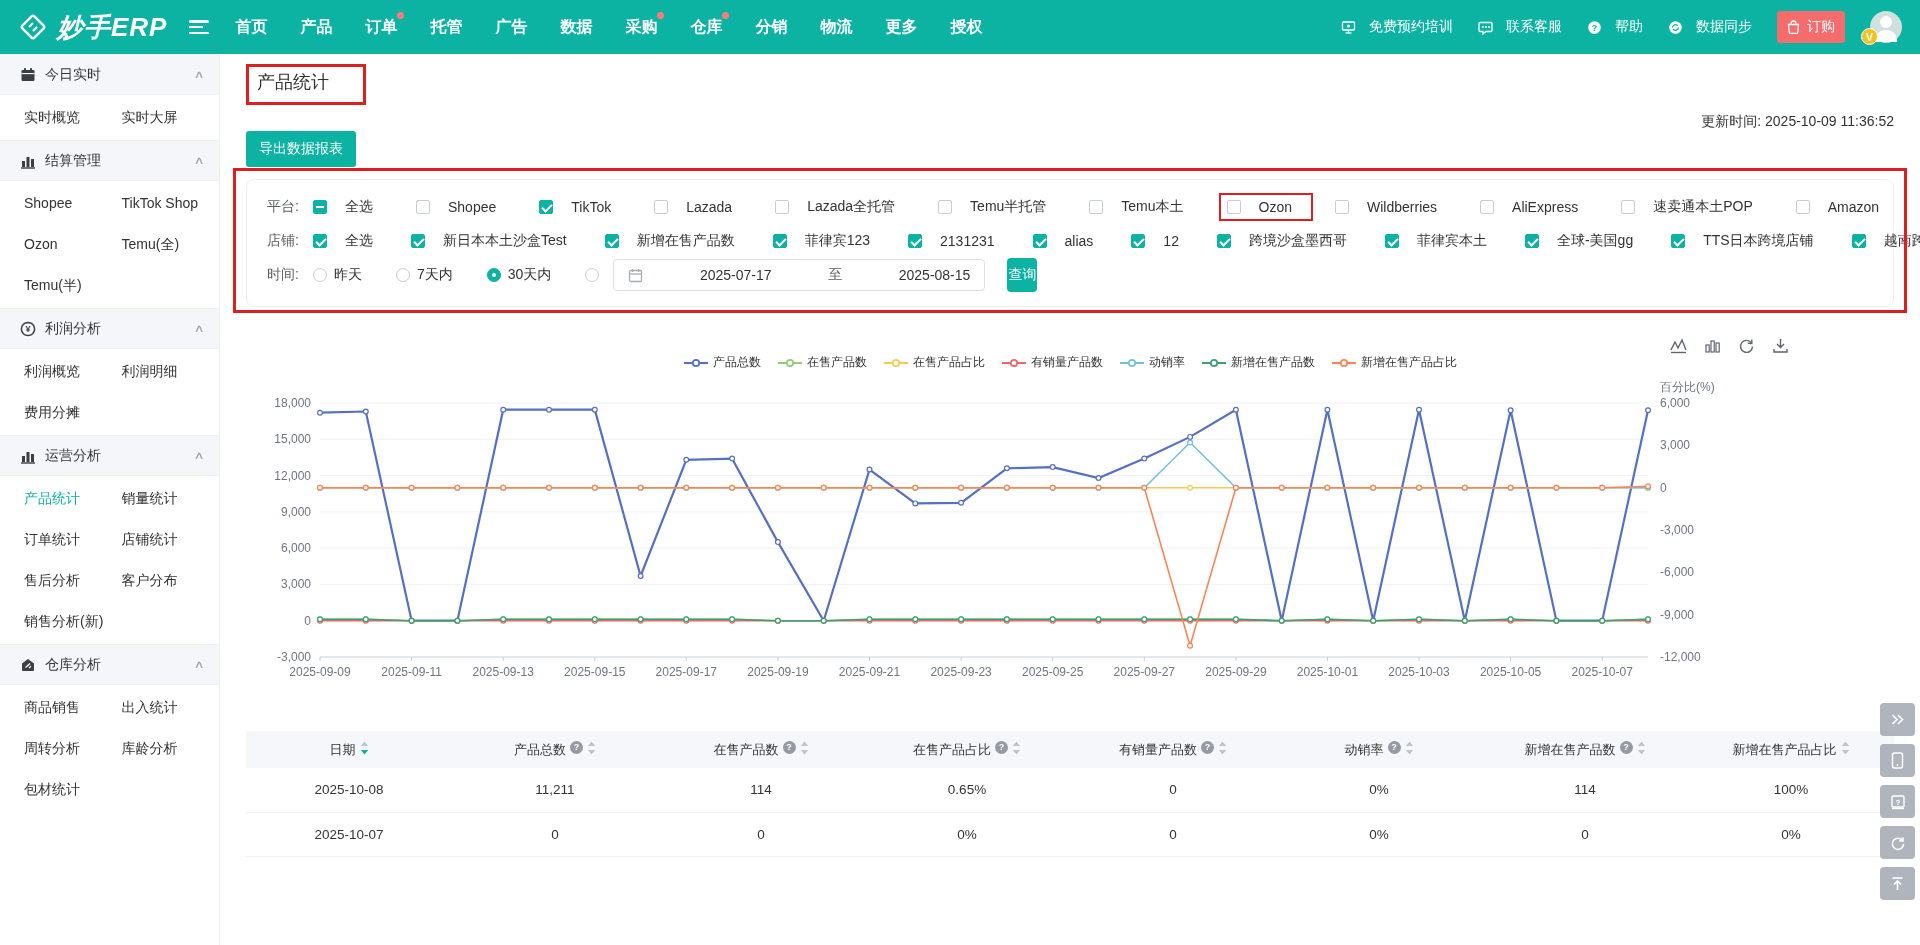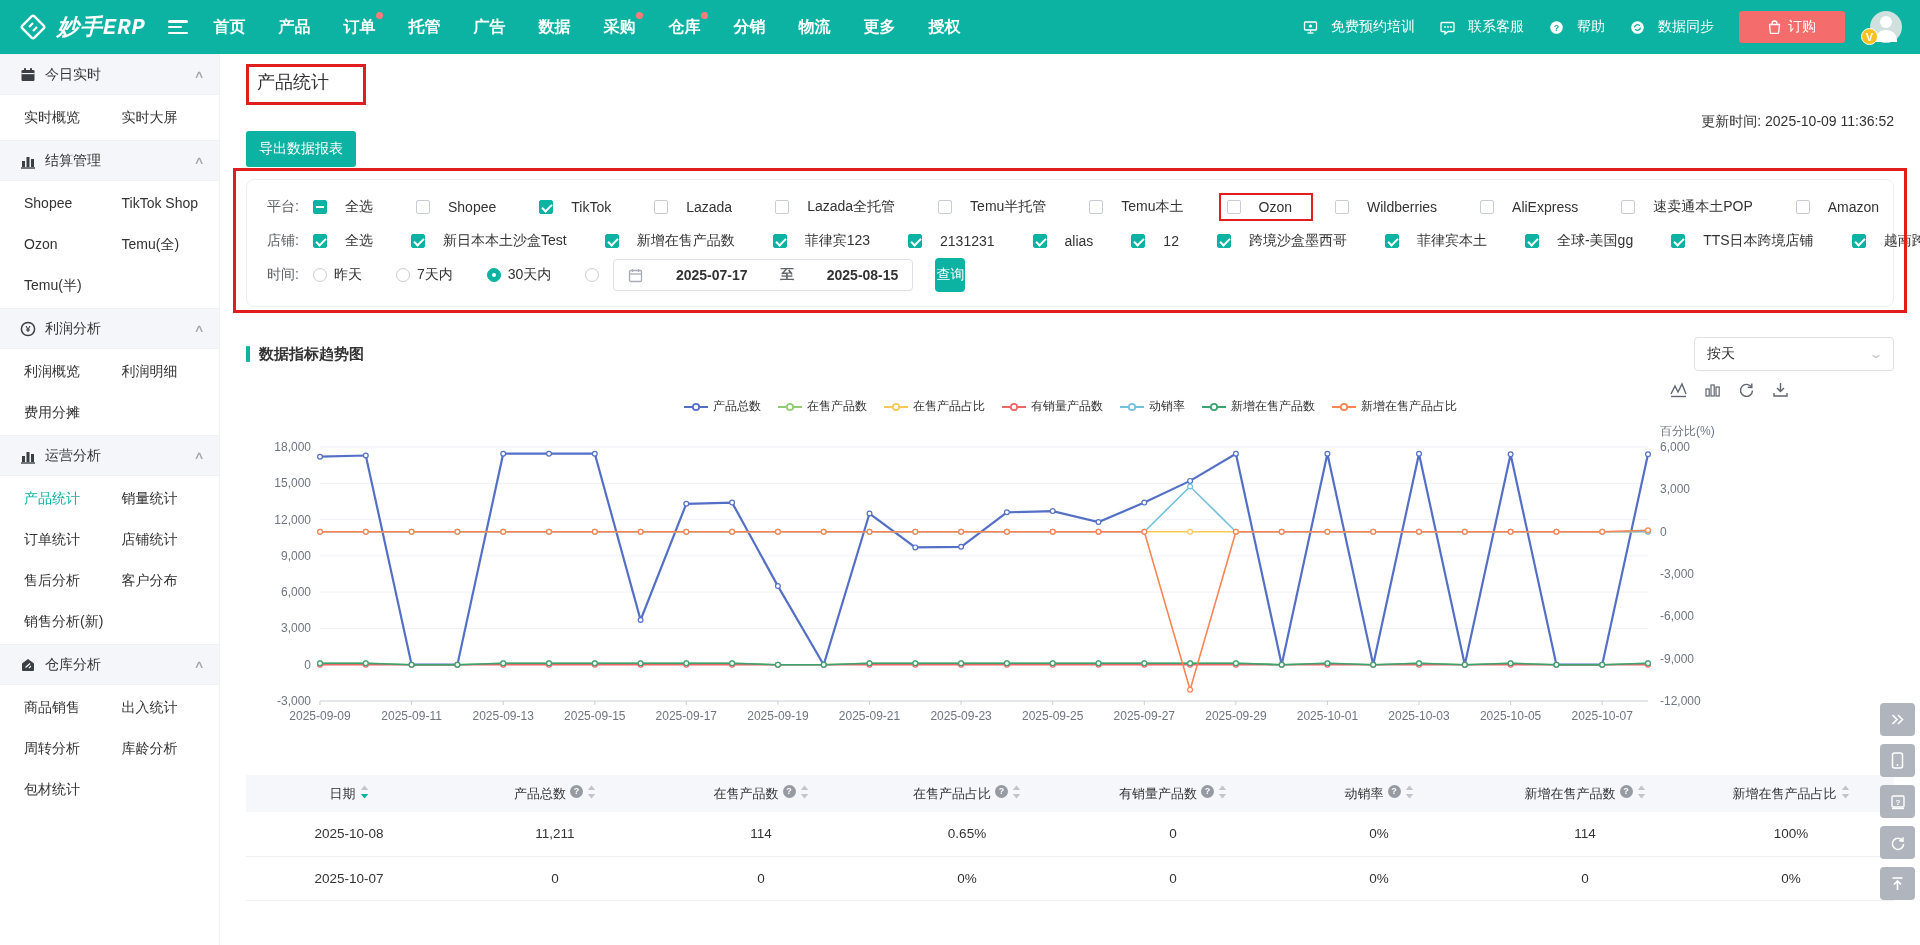--- a/index.html
+++ b/index.html
@@ -3,33 +3,33 @@
 <meta charset="utf-8">
 <style>
   * { box-sizing: border-box; margin: 0; padding: 0; }
   html,body { width:1920px; height:945px; overflow:hidden; background:#fff;
     font-family:"Liberation Sans","DejaVu Sans",sans-serif; color:#333; }
 
   
   .topnav { height:54px; background:#0cb2a2; display:flex; align-items:center;
     padding:0 18px; color:#fff; }
   .logo-wrap { display:flex; align-items:center; gap:9px; margin-right:22px; }
-  .logo-text { font-size:22px; font-weight:bold; font-style:italic; letter-spacing:1px;font-family:Liberation Mono, monospace; }
+  .logo-text { font-size:26px; font-weight:bold; font-style:italic; letter-spacing:1px; }
   .hamburger { width:20px; height:14px; display:flex; flex-direction:column;
     justify-content:space-between; margin-right:26px; cursor:pointer; }
   .hamburger i { display:block; height:2.5px; background:#fff; border-radius:2px; }
   .hamburger i:nth-child(1){width:20px}.hamburger i:nth-child(2){width:14px}.hamburger i:nth-child(3){width:20px}
   .nav-menu { display:flex; gap:33px; font-size:16px; font-weight:700; }
   .nav-item { position:relative; cursor:pointer; white-space:nowrap; }
   .nav-dot { position:absolute; top:-5px; right:-7px; width:7px; height:7px;
     border-radius:50%; background:#ff7b7b; }
   .nav-right { margin-left:auto; display:flex; align-items:center; gap:25px; font-size:14px; }
   .nav-right .nr-item { display:flex; align-items:center; gap:13px; cursor:pointer; white-space:nowrap; }
   .subscribe-btn { background:#f56c6c; border:none; color:#fff; font-size:14px;
-    padding:7px 29px; border-radius:3px; display:flex; align-items:center; gap:7px; cursor:pointer; }
+    padding:7px 10px; border-radius:3px; display:flex; align-items:center; gap:7px; cursor:pointer; }
   .avatar { width:32px; height:32px; border-radius:50%; background:#cfe0df; position:relative;
     display:flex; align-items:flex-end; justify-content:center; overflow:visible; }
   .avatar .head { width:12px;height:12px;border-radius:50%;background:#fff;position:absolute;top:5px;left:10px;}
   .avatar .bodyp { width:22px;height:12px;border-radius:10px 10px 0 0;background:#fff;margin-bottom:1px;}
   .avatar .vip { position:absolute; left:-9px; bottom:-2px; width:17px; height:17px; border-radius:50%;
     background:#f5c31d; color:#fff; font-size:11px; font-weight:bold; display:flex;
     align-items:center; justify-content:center; border:1px solid #fff; }
 
   
   .layout { display:flex; height:891px; }
@@ -70,21 +70,21 @@
   .teal-link { color:#0cb2a2; cursor:pointer; white-space:nowrap; font-size:14px; }
   .teal-link::after { content:"❯"; font-size:11px; margin-left:4px; }
   .right-tools { margin-left:auto; display:flex; align-items:center; gap:16px; }
   .radio { width:14px; height:14px; border:1px solid #c9ccd4; border-radius:50%; background:#fff;
     position:relative; flex-shrink:0; }
   .radio.selected { background:#0cb2a2; border-color:#0cb2a2; }
   .radio.selected::after { content:""; position:absolute; left:4px; top:4px; width:4px; height:4px;
     background:#fff; border-radius:50%; }
   .radio-item { display:flex; align-items:center; gap:7px; margin-right:34px; cursor:pointer; }
   .date-range { display:flex; align-items:center; gap:14px; border:1px solid #dcdfe6; border-radius:4px;
-    height:32px; padding:0 14px; width:300px; font-size:14px; color:#333; justify-content:space-between;font-weight:bold; }
+    height:32px; padding:0 14px; width:372px; font-size:14px; color:#333; justify-content:space-between; }
   .date-sep { color:#606266; }
   .query-btn { background:#0cb2a2; color:#fff; border:none; font-size:14px; padding:8px 1px;
     border-radius:4px; margin-left:22px; cursor:pointer; }
 
   .red-box { position:absolute; border:3px solid #e01e1e; pointer-events:none; z-index:5; }
   .filter-red { left:-14px; right:-14px; top:-12px; bottom:-7px; }
   .ozon-red { left:-8px; right:-21px; top:-6px; bottom:-6px; border-width:2.5px; }
 
   
   .chart-card { margin-top:30px; }
@@ -463,30 +463,20 @@
           <span class="date-sep">至</span>
           <span>2025-08-15</span>
         </span>
         <button class="query-btn">查询</button>
       </div>
       <div class="red-box filter-red"></div>
     </section>
 
     
     <section class="chart-card">
-      <div class="chart-head">
-        <div class="section-title">
-          <span class="title-bar"></span>
-          <span>数据指标趋势图</span>
-        </div>
-        <div class="granularity-select">
-          <span>按天</span>
-          <span class="chev-down">⌄</span>
-        </div>
-      </div>
       <div class="chart-tools">
         <svg class="tool" width="17" height="17" viewBox="0 0 17 17">
             <path d="M1 13 L5 5 L8 11 L12 3 L16 13" fill="none" stroke="currentColor" stroke-width="1.4"></path>
             <line x1="1" y1="15.5" x2="16" y2="15.5" stroke="currentColor" stroke-width="1.4"></line>
           </svg>
         <svg class="tool" width="17" height="17" viewBox="0 0 17 17">
             <rect x="2" y="8" width="3.2" height="7" fill="none" stroke="currentColor" stroke-width="1.2"></rect>
             <rect x="7" y="4" width="3.2" height="11" fill="none" stroke="currentColor" stroke-width="1.2"></rect>
             <rect x="12" y="6" width="3.2" height="9" fill="none" stroke="currentColor" stroke-width="1.2"></rect>
           </svg>

